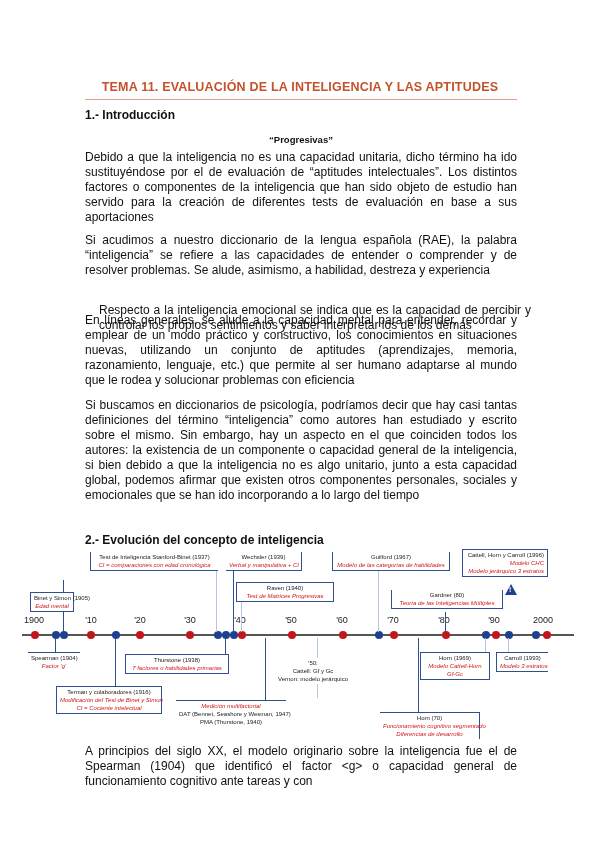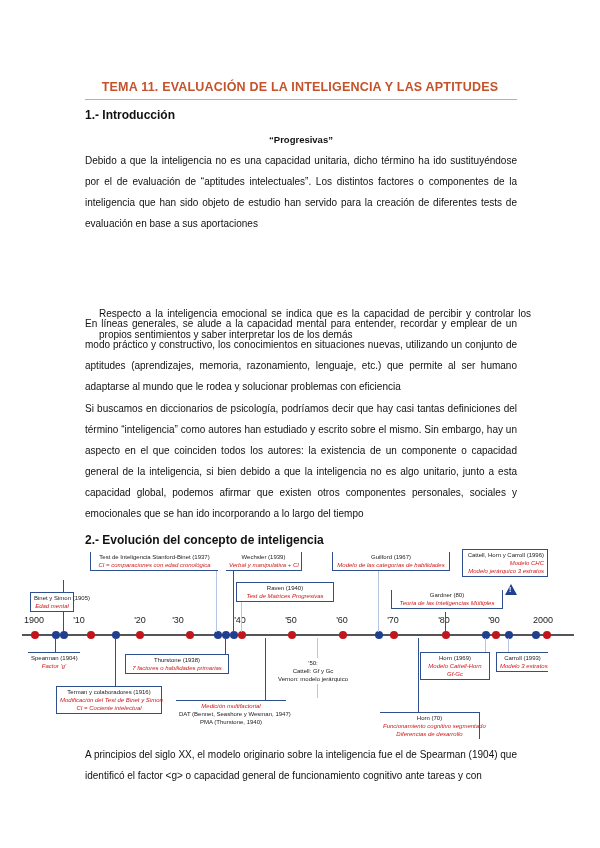--- a/index.html
+++ b/index.html
@@ -5,21 +5,21 @@
   html, body { margin: 0; padding: 0; background: #ffffff; }
   body { width: 600px; height: 848px; position: relative; overflow: hidden;
          font-family: "Liberation Sans", "DejaVu Sans", sans-serif; color: #111; }
   .page { position: absolute; left: 0; top: 0; width: 600px; height: 848px; background: #fff; border-radius: 19px; }
   .title { position: absolute; left: 85px; top: 80px; width: 430px; text-align: center;
            color: #c4522a; font-weight: bold; font-size: 12.5px; letter-spacing: 0.2px; }
   .title-rule { position: absolute; left: 85px; top: 99px; width: 432px; height: 1px; background: #e8a07c; }
   .h2 { position: absolute; left: 85px; font-weight: bold; font-size: 12px; color: #111; }
   .subheading { position: absolute; left: 85px; width: 432px; top: 134px; text-align: center;
                 font-weight: bold; font-size: 9.5px; }
-  .para { position: absolute; left: 85px; width: 432px; font-size: 10px; line-height: 21px;
+  .para { position: absolute; left: 85px; width: 432px; font-size: 12px; line-height: 15px;
           text-align: justify; color: #111; }
   
   .tl { position: absolute; left: 0; top: 540px; width: 540px; height: 200px; }
   .axis { position: absolute; left: 22px; top: 94px; width: 552px; height: 2px; background: #555; }
   .dot { position: absolute; width: 8px; height: 8px; border-radius: 50%; top: 91px; }
   .dot.red { background: #c0161c; }
   .dot.blue { background: #1f3f8f; }
   .tick { position: absolute; top: 75px; font-size: 9px; color: #222; transform: translateX(-50%); }
   .box { position: absolute; border: 1px solid #2f4f8f; background: #fff; font-size: 6px;
          line-height: 8px; text-align: center; padding: 1px 3px; box-sizing: border-box; white-space: nowrap; }
@@ -36,33 +36,34 @@
 
 <div class="page">
 
   <div class="title">TEMA 11. EVALUACIÓN DE LA INTELIGENCIA Y LAS APTITUDES</div>
   <div class="title-rule"></div>
 
   <div class="h2" style="top:108px;">1.- Introducción</div>
   <div class="subheading">“Progresivas”</div>
 
   <p class="para" style="top:150px; margin:0;">Debido a que la inteligencia no es una capacidad unitaria, dicho término ha ido sustituyéndose por el de evaluación de “aptitudes intelectuales”. Los distintos factores o componentes de la inteligencia que han sido objeto de estudio han servido para la creación de diferentes tests de evaluación en base a sus aportaciones</p>
+  <p class="para" style="top:233px; margin:0;">Si acudimos a nuestro diccionario de la lengua española (RAE), la palabra “inteligencia” se refiere a las capacidades de entender o comprender y de resolver problemas. Se alude, asimismo, a habilidad, destreza y experiencia</p>
   <p class="para" style="top:289px; margin:14px;">Respecto a la inteligencia emocional se indica que es la capacidad de percibir y controlar los propios sentimientos y saber interpretar los de los demás</p>
   <p class="para" style="top:313px; margin:0;">En líneas generales, se alude a la capacidad mental para entender, recordar y emplear de un modo práctico y constructivo, los conocimientos en situaciones nuevas, utilizando un conjunto de aptitudes (aprendizajes, memoria, razonamiento, lenguaje, etc.) que permite al ser humano adaptarse al mundo que le rodea y solucionar problemas con eficiencia</p>
   <p class="para" style="top:398px; margin:0;">Si buscamos en diccionarios de psicología, podríamos decir que hay casi tantas definiciones del término “inteligencia” como autores han estudiado y escrito sobre el mismo. Sin embargo, hay un aspecto en el que coinciden todos los autores: la existencia de un componente o capacidad general de la inteligencia, si bien debido a que la inteligencia no es algo unitario, junto a esta capacidad global, podemos afirmar que existen otros componentes personales, sociales y emocionales que se han ido incorporando a lo largo del tiempo</p>
 
   <div class="h2" style="top:533px;">2.- Evolución del concepto de inteligencia</div>
 
   <div class="tl">
     <div class="axis"></div>
 
     <span class="tick" style="left:34px;">1900</span>
-    <span class="tick" style="left:79px;text-align:right;">'10</span>
+    <span class="tick" style="left:91px;text-align:right;">'10</span>
     <span class="tick" style="left:140px;">'20</span>
-    <span class="tick" style="left:178px;">'30</span>
+    <span class="tick" style="left:190px;">'30</span>
     <span class="tick" style="left:240px;">'40</span>
     <span class="tick" style="left:291px;">'50</span>
     <span class="tick" style="left:342px;">'60</span>
     <span class="tick" style="left:393px;">'70</span>
     <span class="tick" style="left:444px;">'80</span>
     <span class="tick" style="left:494px;">'90</span>
     <span class="tick" style="left:543px;">2000</span>
 
     <div class="dot red" style="left:31px;"></div>
     <div class="dot blue" style="left:52px;"></div>

